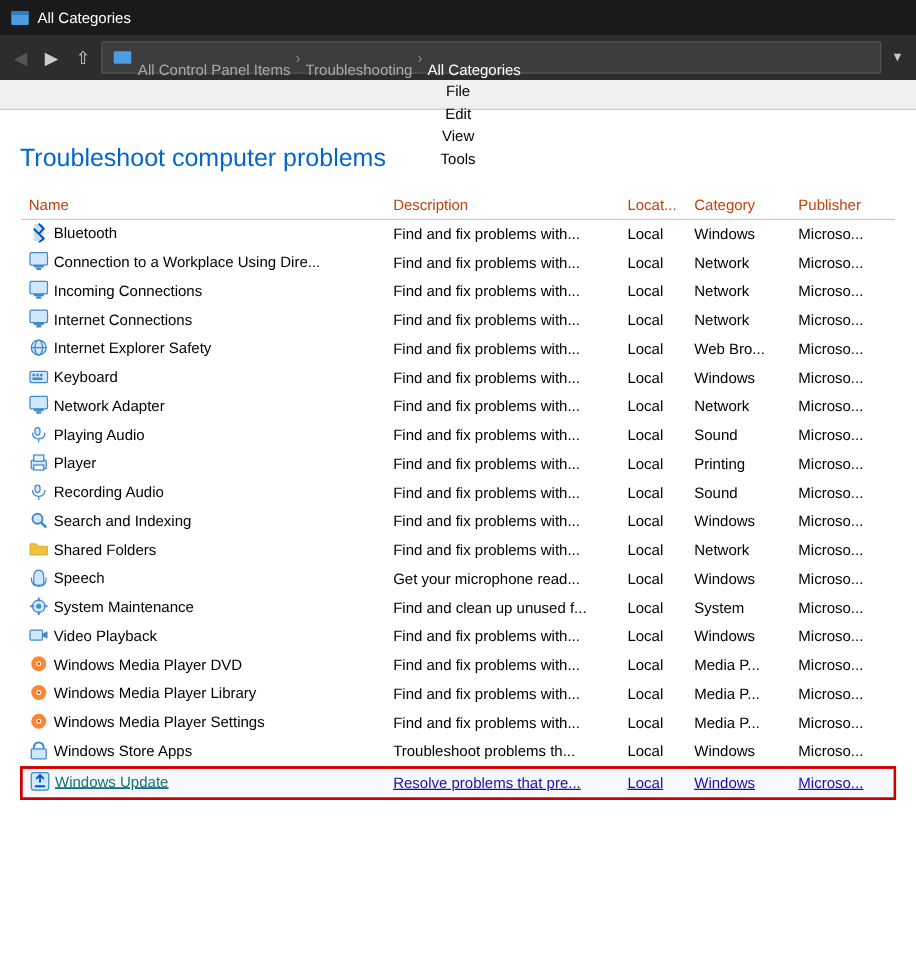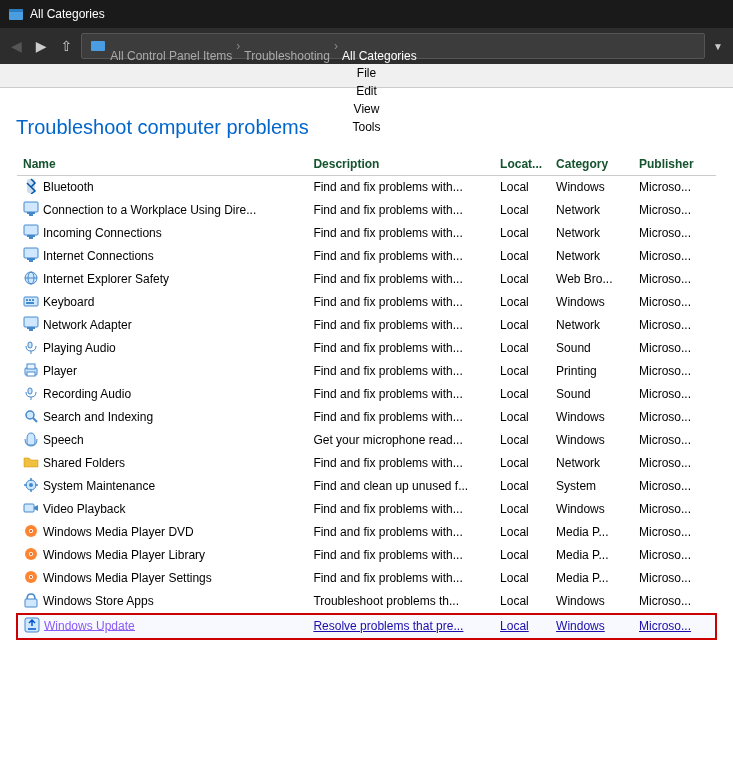--- a/index.html
+++ b/index.html
@@ -92,23 +92,23 @@
 
     
     .items-table {
       width: 100%;
       border-collapse: collapse;
       font-size: 12px;
     }
     .items-table th {
       text-align: left;
       padding: 3px 6px;
-      font-weight: bold;
+      font-weight: normal;
       border-bottom: 1px solid #ccc;
-      color: #14532d;
+      color: #c2410c;
       font-size: 12px;
       cursor: pointer;
     }
     .items-table td {
       padding: 2px 6px;
       color: #000;
       white-space: nowrap;
       overflow: hidden;
       text-overflow: ellipsis;
     }
@@ -295,35 +295,35 @@
                   <circle cx="7" cy="7" r="4" fill="#d0e8ff" stroke="#4488cc" stroke-width="1.5"></circle>
                   <line x1="10" y1="10" x2="14" y2="14" stroke="#4488cc" stroke-width="2"></line>
                 </svg></span><span>Search and Indexing</span></td>
             <td class="col-desc">Find and fix problems with...</td>
             <td class="col-loc">Local</td>
             <td class="col-cat">Windows</td>
             <td class="col-pub">Microso...</td>
           </tr>
           <tr>
             <td class="col-name"><span style="display: inline-block; vertical-align: middle; margin-right: 4px;"><svg width="16" height="16" viewBox="0 0 16 16">
+                  <path d="M1 4 L1 13 L15 13 L15 6 L8 6 L6 4 Z" fill="#f0c040" stroke="#cc9000" stroke-width="0.5"></path>
+                </svg></span><span>Shared Folders</span></td>
+            <td class="col-desc">Find and fix problems with...</td>
+            <td class="col-loc">Local</td>
+            <td class="col-cat">Network</td>
+            <td class="col-pub">Microso...</td>
+          </tr>
+          <tr>
+            <td class="col-name"><span style="display: inline-block; vertical-align: middle; margin-right: 4px;"><svg width="16" height="16" viewBox="0 0 16 16">
                   <path d="M4 12 L4 8 Q4 2 8 2 Q12 2 12 8 L12 12 Q12 14 10 14 L6 14 Q4 14 4 12 Z" fill="#d0e8ff" stroke="#4488cc" stroke-width="1"></path>
                   <path d="M2 8 Q2 15 8 15 Q14 15 14 8" fill="none" stroke="#4488cc" stroke-width="1"></path>
                 </svg></span><span>Speech</span></td>
             <td class="col-desc">Get your microphone read...</td>
             <td class="col-loc">Local</td>
             <td class="col-cat">Windows</td>
-            <td class="col-pub">Microso...</td>
-          </tr>
-          <tr>
-            <td class="col-name"><span style="display: inline-block; vertical-align: middle; margin-right: 4px;"><svg width="16" height="16" viewBox="0 0 16 16">
-                  <path d="M1 4 L1 13 L15 13 L15 6 L8 6 L6 4 Z" fill="#f0c040" stroke="#cc9000" stroke-width="0.5"></path>
-                </svg></span><span>Shared Folders</span></td>
-            <td class="col-desc">Find and fix problems with...</td>
-            <td class="col-loc">Local</td>
-            <td class="col-cat">Network</td>
             <td class="col-pub">Microso...</td>
           </tr>
           <tr>
             <td class="col-name"><span style="display: inline-block; vertical-align: middle; margin-right: 4px;"><svg width="16" height="16" viewBox="0 0 16 16">
                   <circle cx="8" cy="8" r="5" fill="#d0e8ff" stroke="#4488cc" stroke-width="1"></circle>
                   <circle cx="8" cy="8" r="2" fill="#4488cc"></circle>
                   <line x1="8" y1="1" x2="8" y2="4" stroke="#4488cc" stroke-width="1.5"></line>
                   <line x1="8" y1="12" x2="8" y2="15" stroke="#4488cc" stroke-width="1.5"></line>
                   <line x1="1" y1="8" x2="4" y2="8" stroke="#4488cc" stroke-width="1.5"></line>
                   <line x1="12" y1="8" x2="15" y2="8" stroke="#4488cc" stroke-width="1.5"></line>
@@ -384,21 +384,21 @@
             <td class="col-desc">Troubleshoot problems th...</td>
             <td class="col-loc">Local</td>
             <td class="col-cat">Windows</td>
             <td class="col-pub">Microso...</td>
           </tr>
           <tr class="red-border-row" style="outline: rgb(204, 0, 0) solid 2px; outline-offset: -1px; background: rgb(248, 248, 255);">
             <td class="col-name"><span style="display: inline-block; vertical-align: middle; margin-right: 4px;"><svg width="16" height="16" viewBox="0 0 16 16">
                   <rect x="1" y="1" width="14" height="14" rx="2" fill="#d0e8ff" stroke="#4488cc" stroke-width="1"></rect>
                   <path d="M8 3 L8 9 M5 6 L8 3 L11 6" fill="none" stroke="#0055cc" stroke-width="1.5"></path>
                   <line x1="4" y1="12" x2="12" y2="12" stroke="#0055cc" stroke-width="1.5"></line>
-                </svg></span><span style="color: #8b5cf6; text-decoration: underline;">Windows Update</span></td>
+                </svg></span><span style="color: #0f766e; text-decoration: underline;">Windows Update</span></td>
             <td class="col-desc" style="color: rgb(26, 13, 171); text-decoration: underline;">Resolve problems that pre...</td>
             <td class="col-loc" style="color: rgb(26, 13, 171); text-decoration: underline;">Local</td>
             <td class="col-cat" style="color: rgb(26, 13, 171); text-decoration: underline;">Windows</td>
             <td class="col-pub" style="color: rgb(26, 13, 171); text-decoration: underline;">Microso...</td>
           </tr>
         </tbody>
     </table>
   </div>
 </div>
 

